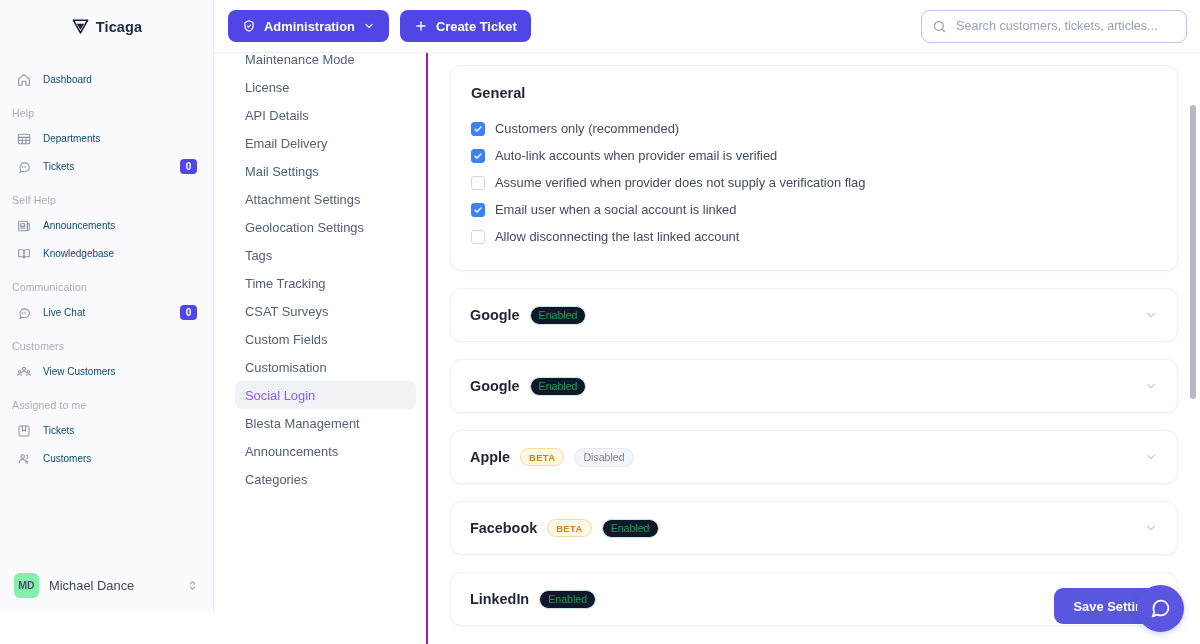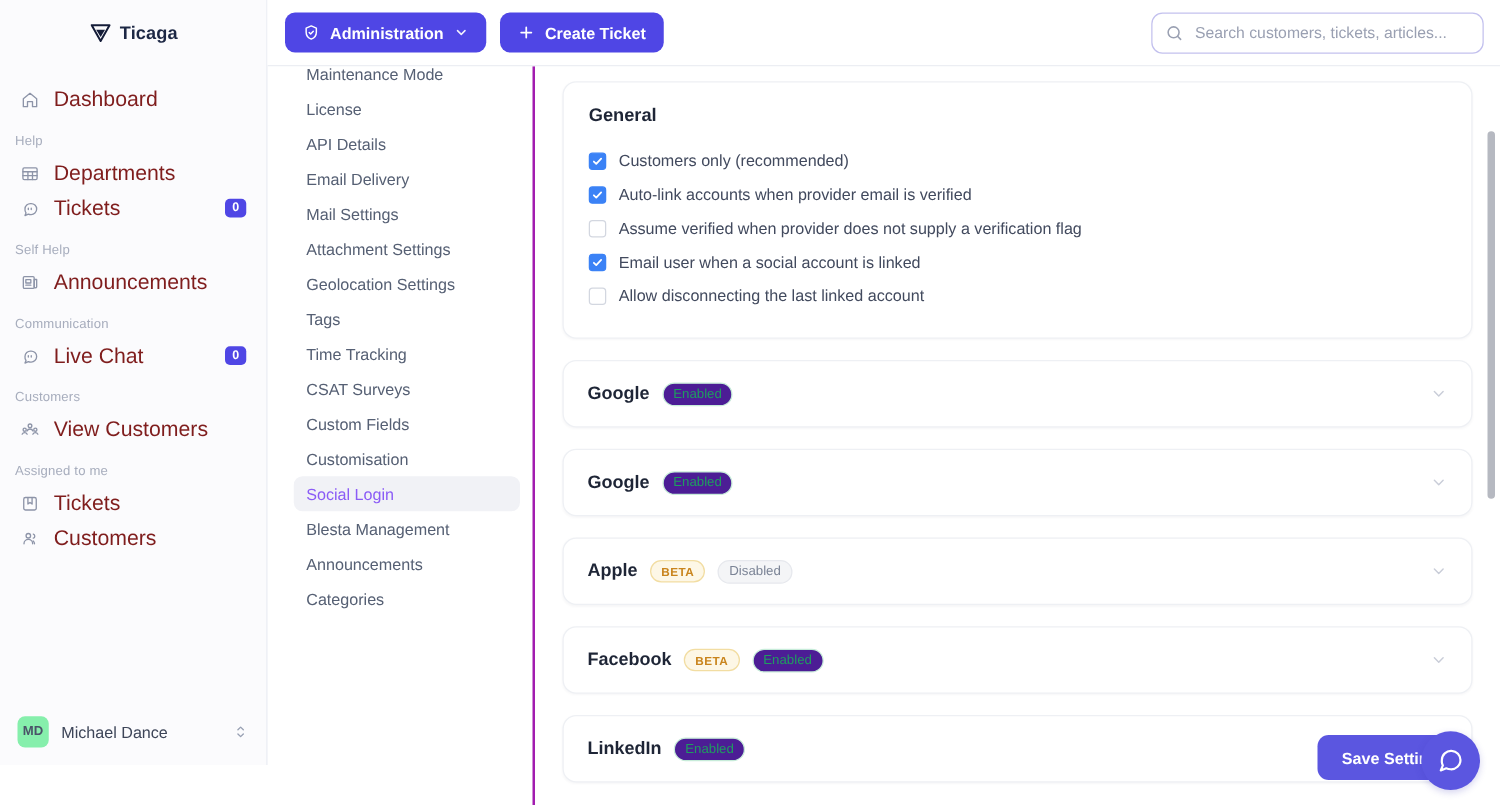--- a/index.html
+++ b/index.html
@@ -38,21 +38,21 @@
   .nav-group-label {
     font-size: 10.5px; color: #a7adbd; padding: 13px 0 5px 12px;
     letter-spacing: .15px;
   }
   .nav-item {
     display: flex; align-items: center; gap: 11px;
     height: 27px; margin: 1px 8px; padding: 0 8px;
     border-radius: 6px; cursor: pointer; position: relative;
   }
   .nav-item .ni-ico { width: 16px; height: 16px; flex: 0 0 16px; color: #8d94a8; display:block; }
-  .nav-item .ni-label { font-size: 17px; color: #7f1d1d; flex: 1 1 auto; }
+  .nav-item .ni-label { font-size: 10px; color: #0c4a6e; flex: 1 1 auto; }
   .nav-badge {
     background: #4f46e5; color: #fff; font-size: 10px; font-weight: 600;
     min-width: 17px; height: 15px; border-radius: 4px;
     display: flex; align-items: center; justify-content: center; padding: 0 4px;
   }
 
   .profile {
     height: 54px; display: flex; align-items: center; gap: 10px;
     padding: 0 14px; cursor: pointer;
   }
@@ -159,21 +159,21 @@
     height: 52px; padding: 0 19px;
     cursor: pointer;
   }
   .prov-name { font-size: 14.4px; font-weight: 700; color: #1e2536; }
   .pill {
     display: inline-flex; align-items: center; justify-content: center;
     height: 19px; padding: 0 8px; border-radius: 999px;
     font-size: 10.6px; font-weight: 500; margin-left: 10px;
     white-space: nowrap;
   }
-  .pill-enabled { background: #4c1d95; border: 1px solid #c7ecd9; color: #1f9d5f; }
+  .pill-enabled { background: #0f172a; border: 1px solid #c7ecd9; color: #1f9d5f; }
   .pill-disabled { background: #f4f5f7; border: 1px solid #e6e8ed; color: #7b8496; }
   .pill-beta {
     background: #fdf7e6; border: 1px solid #f2dda2; color: #c9841c;
     font-size: 9.4px; font-weight: 700; letter-spacing: .4px; height: 18px;
   }
   .prov-chev { margin-left: auto; width: 14px; height: 14px; color: #c9cdd8; }
 
   
   .scrollbar-track {
     position: absolute; right: 2px; top: 53px; width: 10px; bottom: 0;
@@ -244,20 +244,27 @@
         </div>
         <div class="nav-group-label">Self Help</div>
         <div class="nav-item">
           <svg class="ni-ico" viewBox="0 0 24 24" fill="none" stroke="currentColor" stroke-width="1.6" stroke-linecap="round" stroke-linejoin="round">
             <rect x="4" y="5" width="13" height="14" rx="1.4"></rect>
             <path d="M17 8.4h3v9a1.6 1.6 0 0 1-3 0z"></path>
             <path d="M7 8.6h6v4H7z"></path>
             <path d="M7 15.2h6"></path>
           </svg>
           <span class="ni-label">Announcements</span>
+        </div>
+        <div class="nav-item">
+          <svg class="ni-ico" viewBox="0 0 24 24" fill="none" stroke="currentColor" stroke-width="1.6" stroke-linecap="round" stroke-linejoin="round">
+            <path d="M4 5.5h5.2A2.8 2.8 0 0 1 12 8.2v10a2.2 2.2 0 0 0-2.2-2.1H4z"></path>
+            <path d="M20 5.5h-5.2A2.8 2.8 0 0 0 12 8.2v10a2.2 2.2 0 0 1 2.2-2.1H20z"></path>
+          </svg>
+          <span class="ni-label">Knowledgebase</span>
         </div>
         <div class="nav-group-label">Communication</div>
         <div class="nav-item">
           <svg class="ni-ico" viewBox="0 0 24 24" fill="none" stroke="currentColor" stroke-width="1.6" stroke-linecap="round" stroke-linejoin="round">
             <path d="M20 12.4a6.6 6.6 0 0 1-7 6.6 7 7 0 0 1-3-.6L6 20.2l1.2-3.2A6.6 6.6 0 0 1 6 12.4 6.6 6.6 0 0 1 13 5.8a6.6 6.6 0 0 1 7 6.6z"></path>
             <path d="M10 11.3v1.6M13.5 11.3v1.6"></path>
           </svg>
           <span class="ni-label">Live Chat</span>
           <span class="nav-badge">0</span>
         </div>

